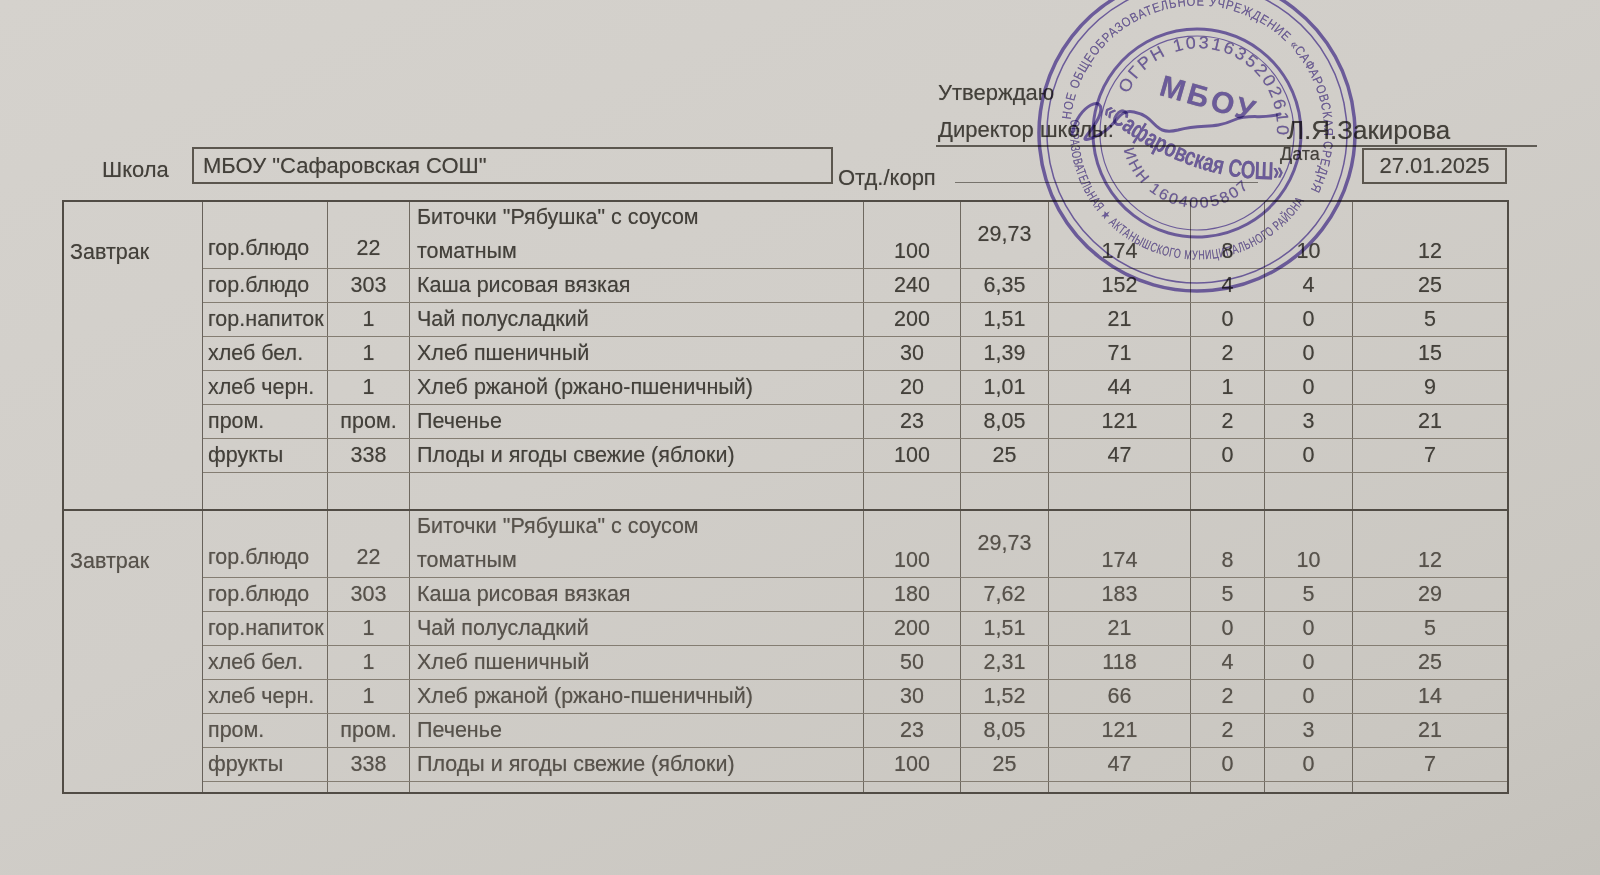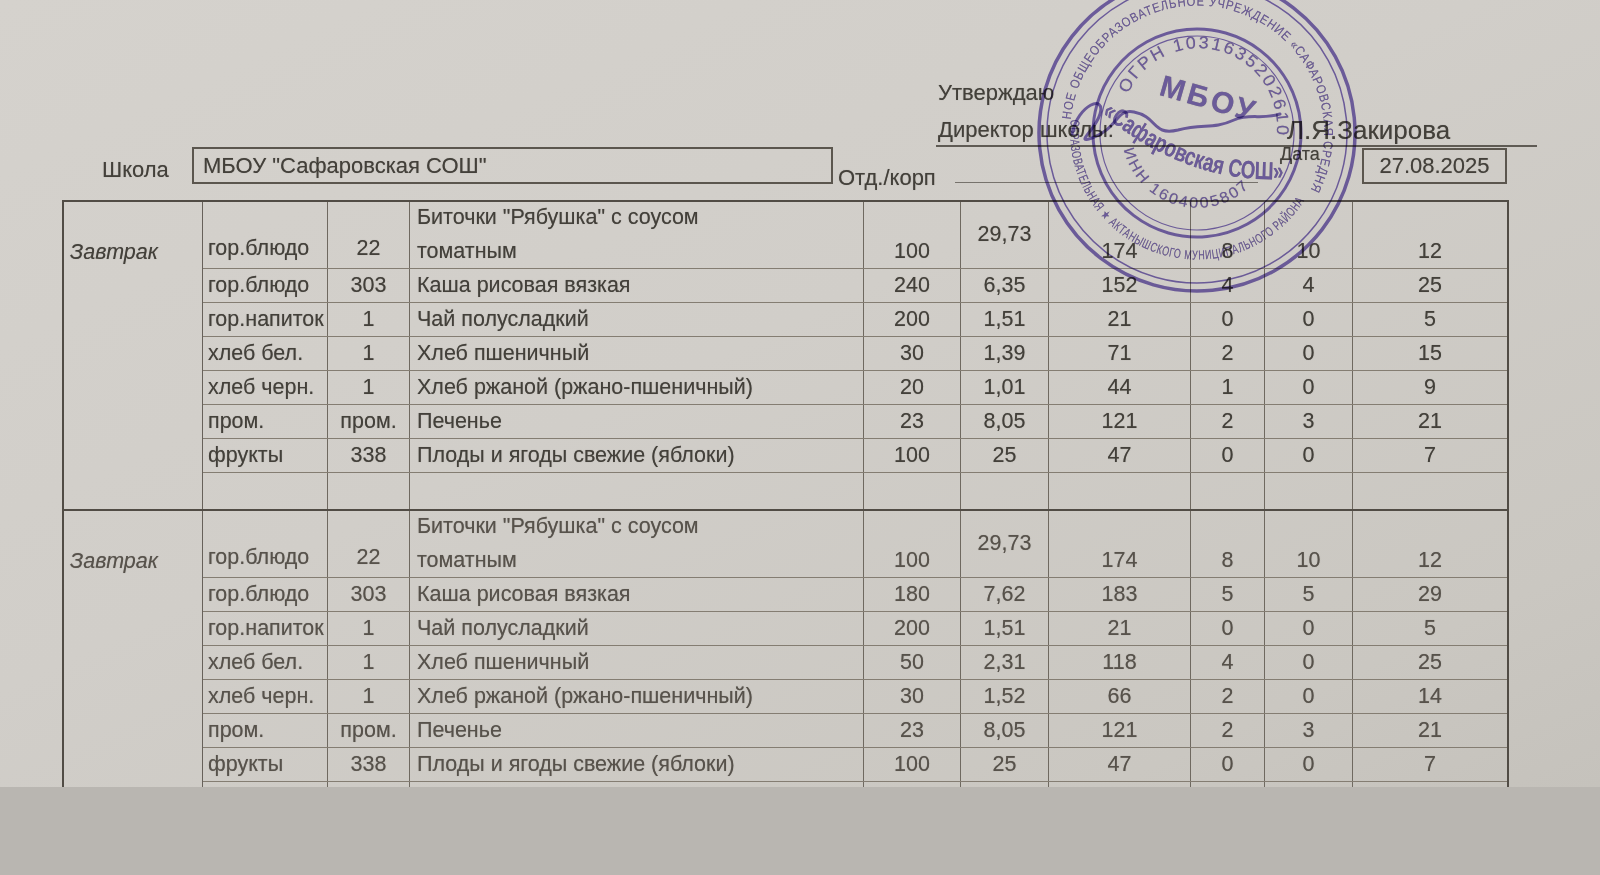--- a/index.html
+++ b/index.html
@@ -1,17 +1,17 @@
 <!DOCTYPE html>
 <html><head>
 <meta charset="utf-8">
 <style>
   html,body{margin:0;padding:0;background:#b9b6b1;}
   .page{
-    position:relative;width:1600px;height:787px;overflow:hidden;
+    position:relative;width:1600px;height:875px;overflow:hidden;
     background:linear-gradient(155deg,#d5d2cd 0%,#d1cec9 45%,#cac7c1 85%,#c5c2bc 100%);
     font-family:"Liberation Sans","DejaVu Sans",sans-serif;
     color:#43403a;
     text-shadow:0 0 .7px rgba(62,58,52,.5);
   }
   .abs{position:absolute;}
   
   #approve-line1{left:938px;top:80px;font-size:22px;}
   #dir-label{left:938px;top:117px;font-size:22px;}
   #dir-name{left:1287px;top:115px;font-size:26px;}
@@ -29,21 +29,21 @@
   #menu-table{left:62px;top:200px;width:1447px;border:2px solid #514c45;box-sizing:border-box;}
   .header-row{display:grid;grid-template-columns:139px 125px 82px 454px 97px 88px 142px 74px 88px auto;
     height:33px;border-bottom:2px solid #514c45;}
   .hcell{border-right:1px solid #67615a;display:flex;align-items:center;justify-content:center;
     font-size:20.5px;white-space:nowrap;overflow:hidden;}
   .hcell:first-child{justify-content:flex-start;padding-left:3px;}
   .hcell:last-child{border-right:none;}
   .block{display:flex;position:relative;}
   .block + .block{border-top:2px solid #514c45;}
   .meal-cell{width:139px;min-width:139px;border-right:1px solid #67615a;position:relative;box-sizing:border-box;}
-  .meal-label{position:absolute;left:6px;top:38px;font-size:21.5px;font-style:italic;}
+  .meal-label{position:absolute;left:6px;top:38px;font-size:21.5px;}
   .rows{flex:1;display:flex;flex-direction:column;}
   .trow{display:grid;grid-template-columns:125px 82px 454px 97px 88px 142px 74px 88px auto;
     height:34px;border-bottom:1px solid #847d72;box-sizing:border-box;}
   .trow:last-child{border-bottom:none;}
   .trow.tall{height:67px;}
   .trow.empty-row{height:36px;}
   .block[data-block="1"] .trow.empty-row{height:10px;}
   .block[data-block="1"]{color:#57524b;}
   .tcell{border-right:1px solid #6f6960;display:flex;align-items:center;font-size:21.5px;
     white-space:nowrap;overflow:hidden;box-sizing:border-box;}
@@ -70,21 +70,21 @@
   <div class="abs" id="approve-line1">Утверждаю</div>
   <div class="abs" id="dir-label">Директор школы:</div>
   <div class="abs" id="dir-name">Л.Я.Закирова</div>
   <div class="abs" id="dir-underline"></div>
 
   <div class="abs" id="school-label">Школа</div>
   <div class="abs" id="school-box">МБОУ "Сафаровская СОШ"</div>
   <div class="abs" id="dept-label">Отд./корп</div>
   <div class="abs" id="dept-underline"></div>
   <div class="abs" id="date-label">Дата</div>
-  <div class="abs" id="date-box">27.08.2025</div>
+  <div class="abs" id="date-box">27.01.2025</div>
 
   <div class="abs" id="menu-table">
     <div class="block" data-block="0">
       <div class="meal-cell">
           <span class="meal-label">Завтрак</span>
         </div>
       <div class="rows">
   <div class="trow tall">
     <div class="tcell c-razdel">гор.блюдо</div>
     <div class="tcell c-num">22</div>

